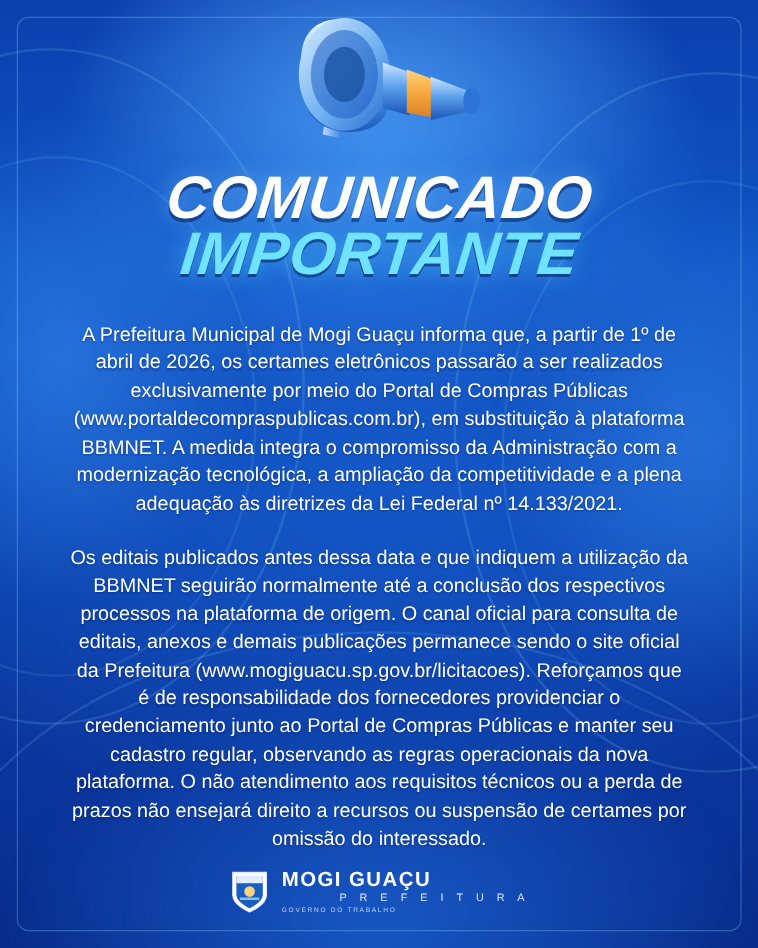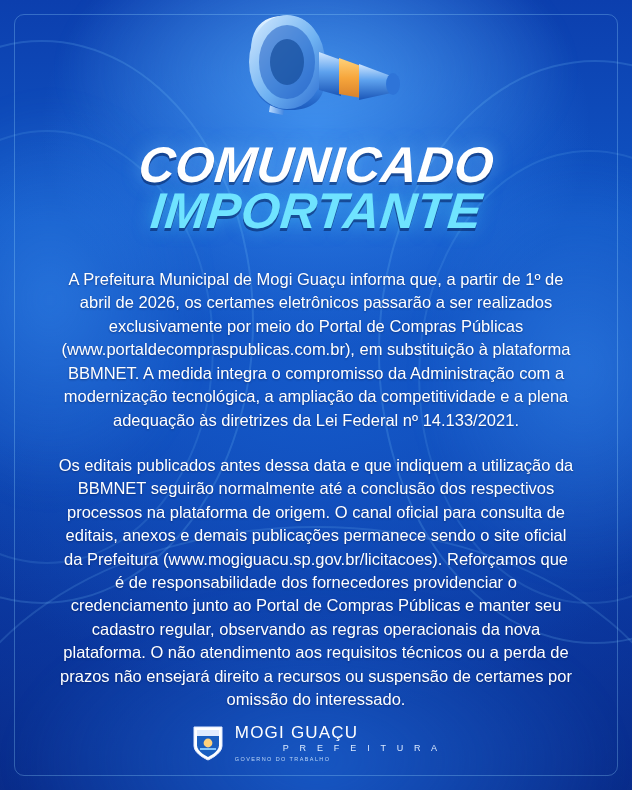--- a/index.html
+++ b/index.html
@@ -147,21 +147,21 @@
   }
   .crest svg { display: block; }
   .wordmark {
     display: flex;
     flex-direction: column;
     align-items: flex-start;
     color: #ffffff;
   }
   .wordmark .wm-main {
     font-size: 17px;
-    font-weight: normal;
+    font-weight: bold;
     letter-spacing: 1.2px;
     line-height: 1.05;
     text-align: right;
   }
   .wordmark .wm-sub {
     font-size: 9px;
     letter-spacing: 4.2px;
     margin-top: 1px;
     color: #dbeaff;
     padding-left: 48px;

